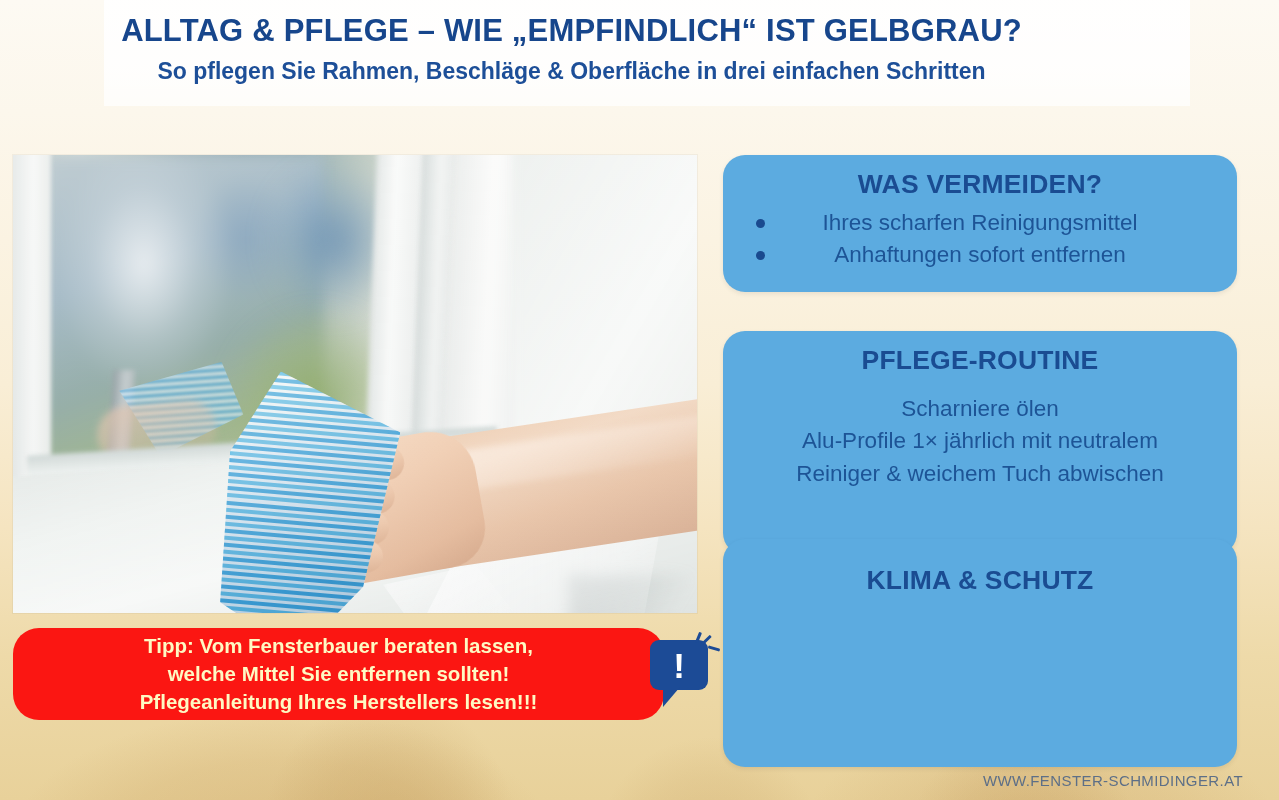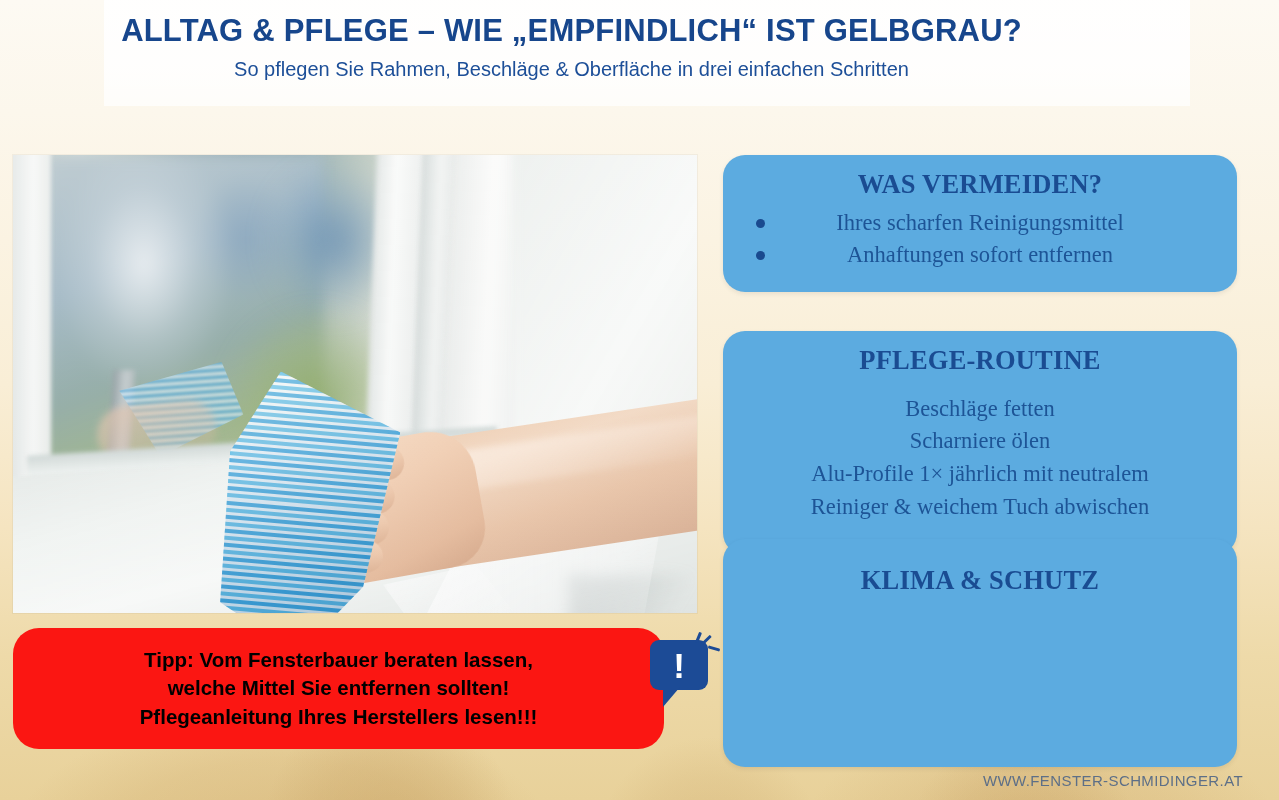--- a/index.html
+++ b/index.html
@@ -94,22 +94,22 @@
     margin: 0;
     font-size: 31px;
     font-weight: bold;
     letter-spacing: 0.2px;
     color: #17468c;
     line-height: 1.25;
     white-space: nowrap;
   }
   #page-subtitle {
     margin: 6px 0 0 0;
-    font-size: 20px;
-    font-weight: normal;
+    font-size: 23px;
+    font-weight: bold;
     color: #1d4f98;
     line-height: 1.25;
     white-space: nowrap;
     text-align: center;
   }
 
   
   #photo {
     position: absolute;
     left: 13px;
@@ -327,21 +327,20 @@
   .card {
     position: absolute;
     left: 723px;
     width: 514px;
     background: #5cabe0;
     border-radius: 22px;
     box-shadow: 0 2px 5px rgba(0,0,0,0.08);
     color: #1b4f94;
     text-align: center;
     box-sizing: border-box;
-    font-family: Liberation Serif, serif;
   }
   #card-avoid  { top: 155px;  height: 137px; padding: 14px 16px 10px; }
   #card-care   { top: 303px;  height: 224px; padding: 14px 16px 10px; margin-top: 28px; }
   #card-climate{ top: 539px;  height: 228px; padding: 26px 16px 10px; }
 
   .card-title {
     margin: 0 0 6px 0;
     font-size: 26.5px;
     font-weight: bold;
     color: #1a4c92;
@@ -377,24 +376,24 @@
   }
   #card-care .card-body { margin-top: 16px; }
   #card-climate .card-body { margin-top: 16px; }
 
   
   #tip-box {
     position: absolute;
     left: 13px;
     top: 628px;
     width: 651px;
-    height: 121px;
+    height: 92px;
     background: #fb1612;
     border-radius: 26px;
-    color: #000000;
+    color: #fef9c3;
     display: flex;
     flex-direction: column;
     justify-content: center;
     align-items: center;
     text-align: center;
     box-sizing: border-box;
     padding: 4px 24px;
   }
   #tip-box .tip-line {
     font-size: 20.5px;
@@ -518,21 +517,20 @@
       <li>
         <span class="dot"></span>
         <span>Anhaftungen sofort entfernen</span>
       </li>
     </ul>
   </div>
 
   <div id="card-care" class="card">
     <div class="card-title">PFLEGE-ROUTINE</div>
     <div class="card-body">
-      <div class="card-line">Beschläge fetten</div>
       <div class="card-line">Scharniere ölen</div>
       <div class="card-line">Alu-Profile 1× jährlich mit neutralem</div>
       <div class="card-line">Reiniger &amp; weichem Tuch abwischen</div>
     </div>
   </div>
 
   <div id="card-climate" class="card">
     <div class="card-title">KLIMA &amp; SCHUTZ</div>
   </div>
 

